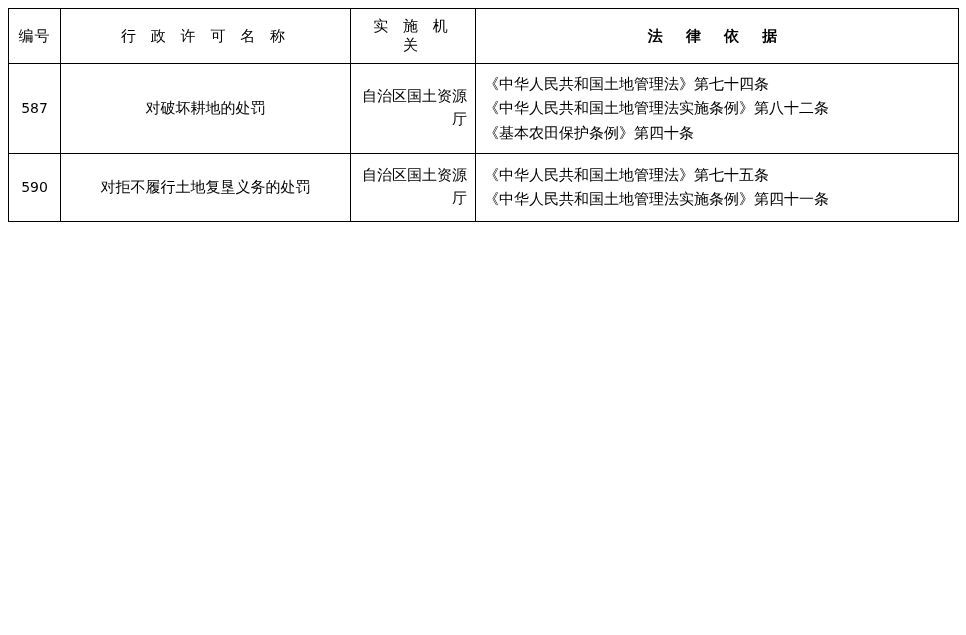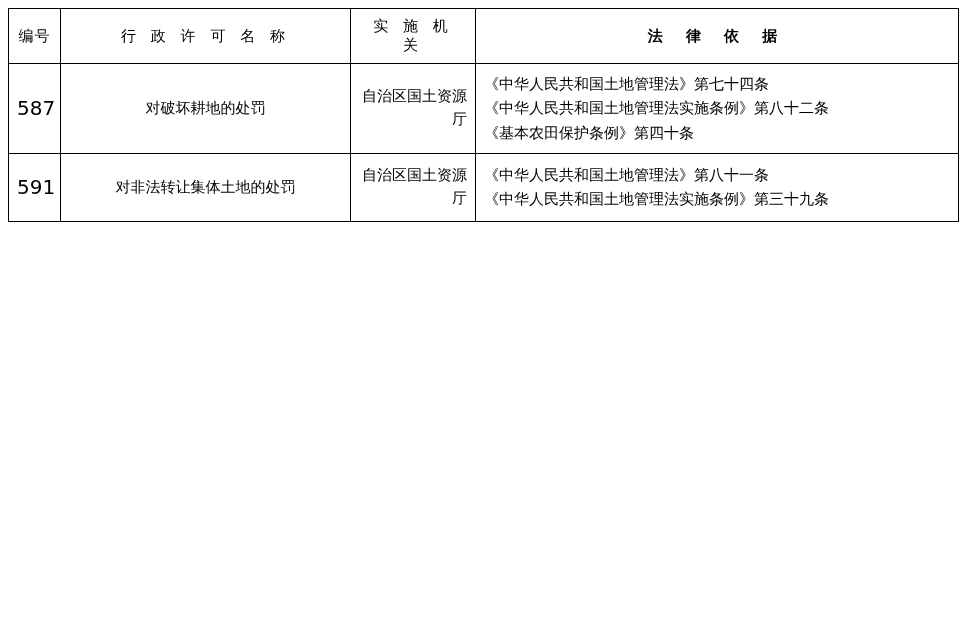--- a/index.html
+++ b/index.html
@@ -55,21 +55,21 @@
   }
   .hdr-id {
     letter-spacing: 1px;
   }
 
   tbody td {
     font-size: 15px;
   }
   td.id-cell {
     text-align: center;
-    font-size: 20px;
+    font-size: 14px;
   }
   td.name-cell {
     text-align: center;
     padding: 0 8px 0 10px;
     line-height: 1.5;
   }
   td.org-cell {
     text-align: right;
     padding: 0 4px 0 8px;
     line-height: 1.55;
@@ -115,24 +115,24 @@
       <tr class="row-h1">
         <td class="id-cell">587</td>
         <td class="name-cell">对破坏耕地的处罚</td>
         <td class="org-cell">自治区国土资源厅</td>
         <td class="basis-cell">
           <span class="basis-line">《中华人民共和国土地管理法》第七十四条</span>
           <span class="basis-line">《中华人民共和国土地管理法实施条例》第八十二条</span>
           <span class="basis-line">《基本农田保护条例》第四十条</span>
         </td>
       </tr>
-      <tr class="row-h5">
-        <td class="id-cell">591</td>
-        <td class="name-cell">对非法转让集体土地的处罚</td>
+      <tr class="row-h4">
+        <td class="id-cell">590</td>
+        <td class="name-cell">对拒不履行土地复垦义务的处罚</td>
         <td class="org-cell">自治区国土资源厅</td>
         <td class="basis-cell">
-          <span class="basis-line">《中华人民共和国土地管理法》第八十一条</span>
-          <span class="basis-line">《中华人民共和国土地管理法实施条例》第三十九条</span>
+          <span class="basis-line">《中华人民共和国土地管理法》第七十五条</span>
+          <span class="basis-line">《中华人民共和国土地管理法实施条例》第四十一条</span>
         </td>
       </tr>
     </tbody>
   </table>
 </div>
 
 </body></html>

